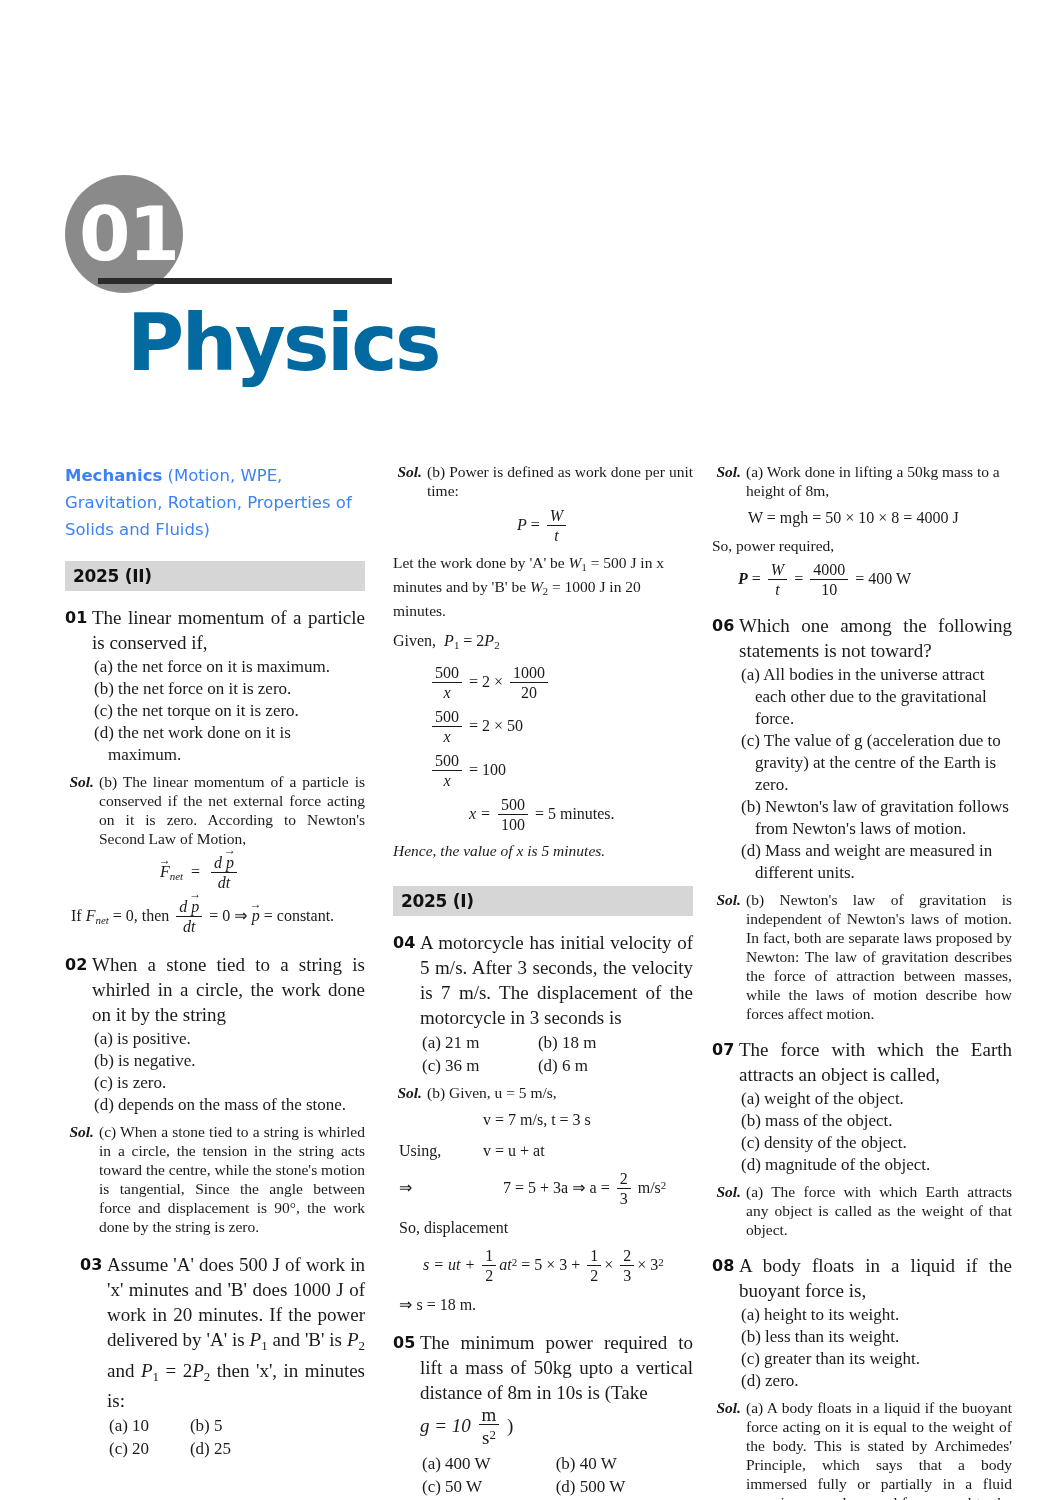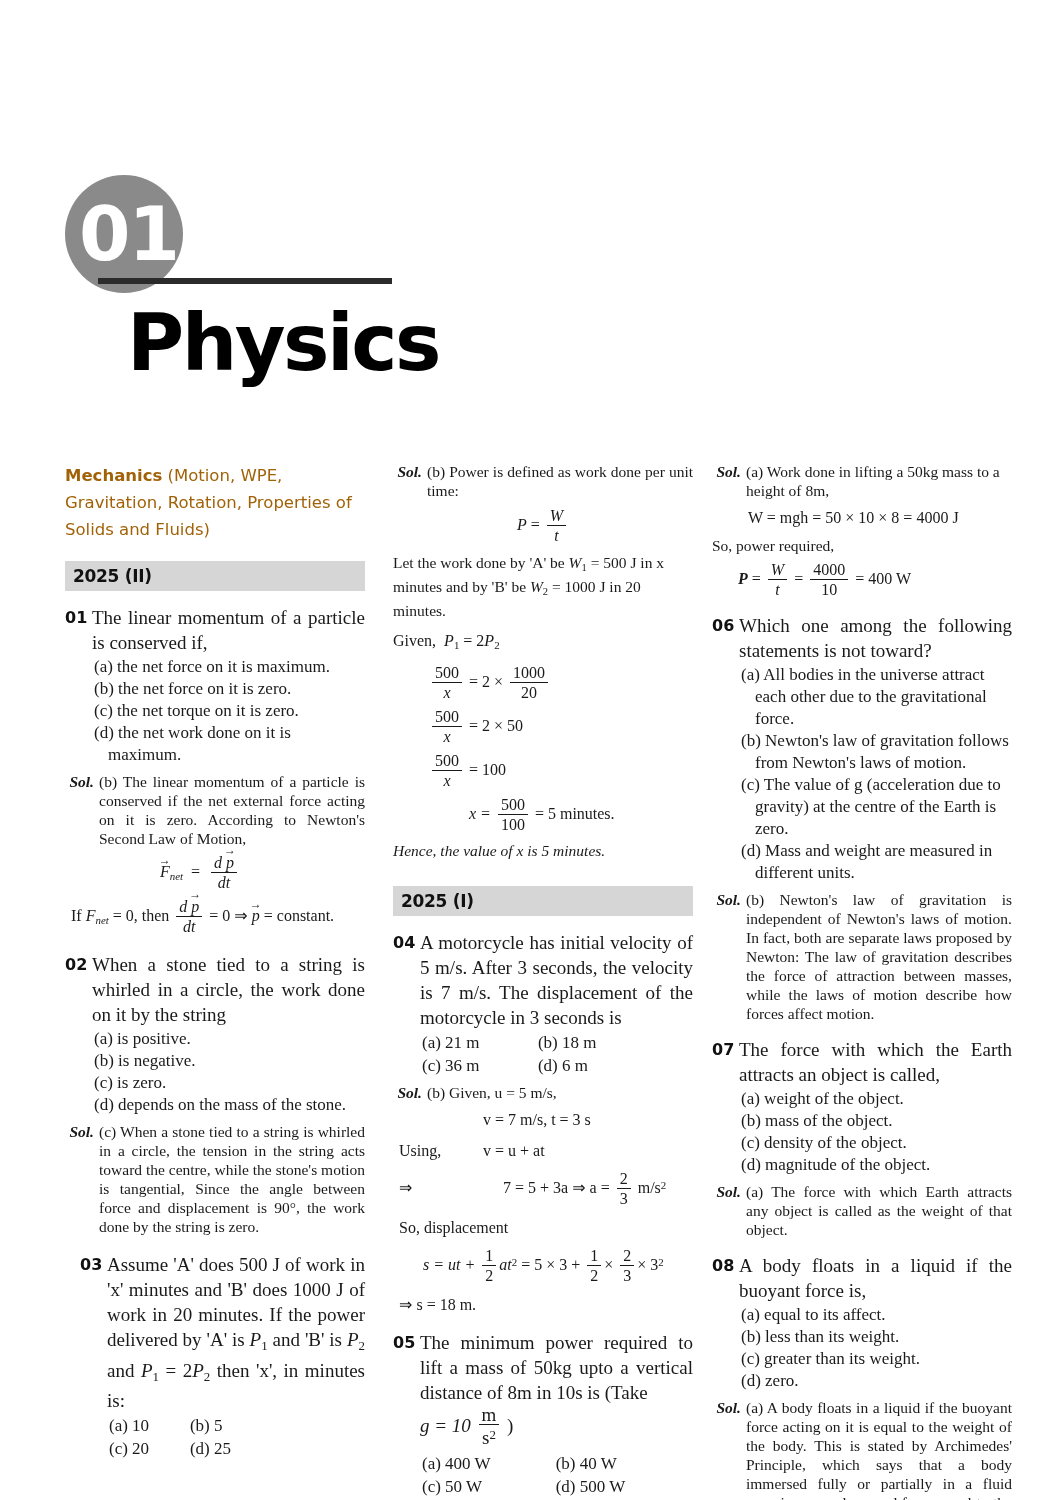--- a/index.html
+++ b/index.html
@@ -56,21 +56,21 @@
   }
   .chapter-title {
     position: absolute;
     left: 62px;
     top: 125px;
     font-family: "DejaVu Sans", sans-serif;
     font-weight: 700;
     font-size: 78px;
     line-height: 86px;
     letter-spacing: -2.5px;
-    color: #000000;
+    color: #0369a1;
   }
 
   
   .columns {
     position: absolute;
     left: 0;
     top: 462px;
     width: 1060px;
   }
   .col {
@@ -80,21 +80,21 @@
   }
   .col-1 { left: 65px; }
   .col-2 { left: 393px; }
   .col-3 { left: 712px; }
 
   
   .topic {
     font-family: "DejaVu Sans", sans-serif;
     font-size: 16.5px;
     line-height: 27px;
-    color: #a16207;
+    color: #3b82f6;
     margin-bottom: 18px;
   }
   .topic b { font-weight: 700; }
   .topic span.reg { font-weight: 400; }
 
   
   .year-bar {
     background: #d6d6d6;
     height: 30px;
     line-height: 30px;
@@ -499,22 +499,22 @@
 
     <div class="qblock" style="margin-top:14px;">
       <div class="qrow">
         <div class="qnum">06</div>
         <div class="qtext">Which one among the following statements is not toward?</div>
       </div>
       <div class="qrow">
         <div class="qnum"></div>
         <div class="opts">
           <div class="opt">(a) All bodies in the universe attract each other due to the gravitational force.</div>
+          <div class="opt">(c) The value of g (acceleration due to gravity) at the centre of the Earth is zero.</div>
           <div class="opt">(b) Newton's law of gravitation follows from Newton's laws of motion.</div>
-          <div class="opt">(c) The value of g (acceleration due to gravity) at the centre of the Earth is zero.</div>
           <div class="opt">(d) Mass and weight are measured in different units.</div>
         </div>
       </div>
       <div class="solrow">
         <div class="sollabel">Sol.</div>
         <div class="soltext">(b) Newton's law of gravitation is independent of Newton's laws of motion. In fact, both are separate laws proposed by Newton: The law of gravitation describes the force of attraction between masses, while the laws of motion describe how forces affect motion.</div>
       </div>
     </div>
 
     <div class="qblock" style="margin-top:14px;">
@@ -538,21 +538,21 @@
     </div>
 
     <div class="qblock" style="margin-top:14px;">
       <div class="qrow">
         <div class="qnum">08</div>
         <div class="qtext">A body floats in a liquid if the buoyant force is,</div>
       </div>
       <div class="qrow">
         <div class="qnum"></div>
         <div class="opts">
-          <div class="opt">(a) equal to its affect.</div>
+          <div class="opt">(a) height to its weight.</div>
           <div class="opt">(b) less than its weight.</div>
           <div class="opt">(c) greater than its weight.</div>
           <div class="opt">(d) zero.</div>
         </div>
       </div>
       <div class="solrow">
         <div class="sollabel">Sol.</div>
         <div class="soltext">(a) A body floats in a liquid if the buoyant force acting on it is equal to the weight of the body. This is stated by Archimedes' Principle, which says that a body immersed fully or partially in a fluid experiences and upward force equal to the weight of the fluid displaced by it.</div>
       </div>
     </div>

